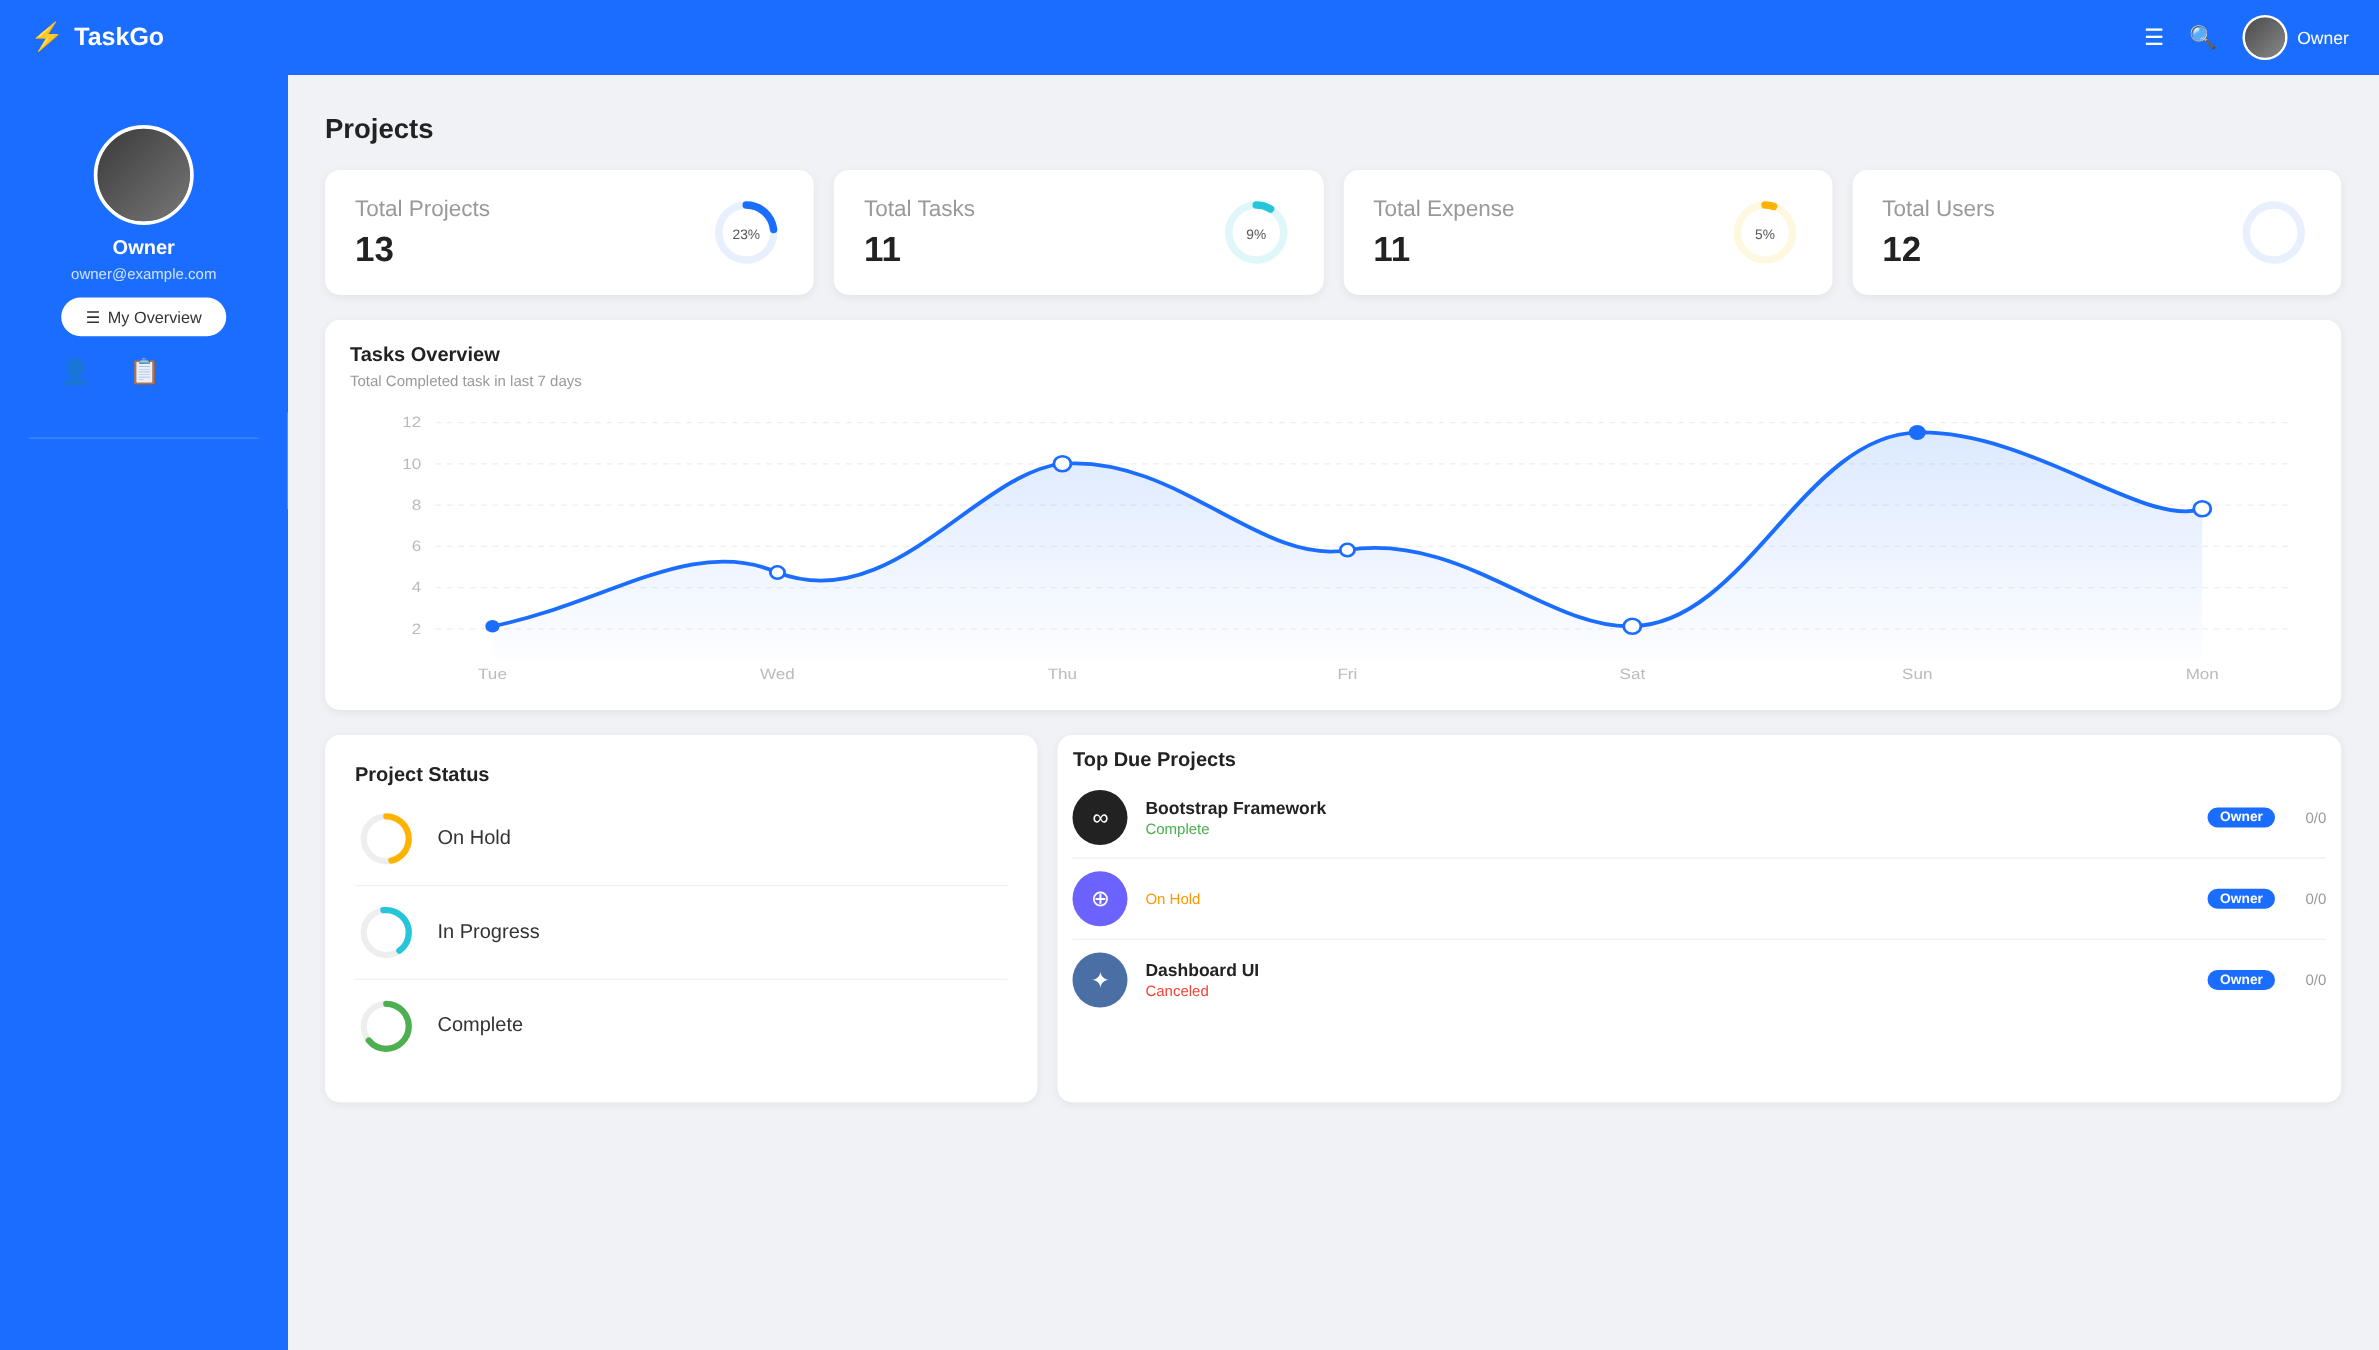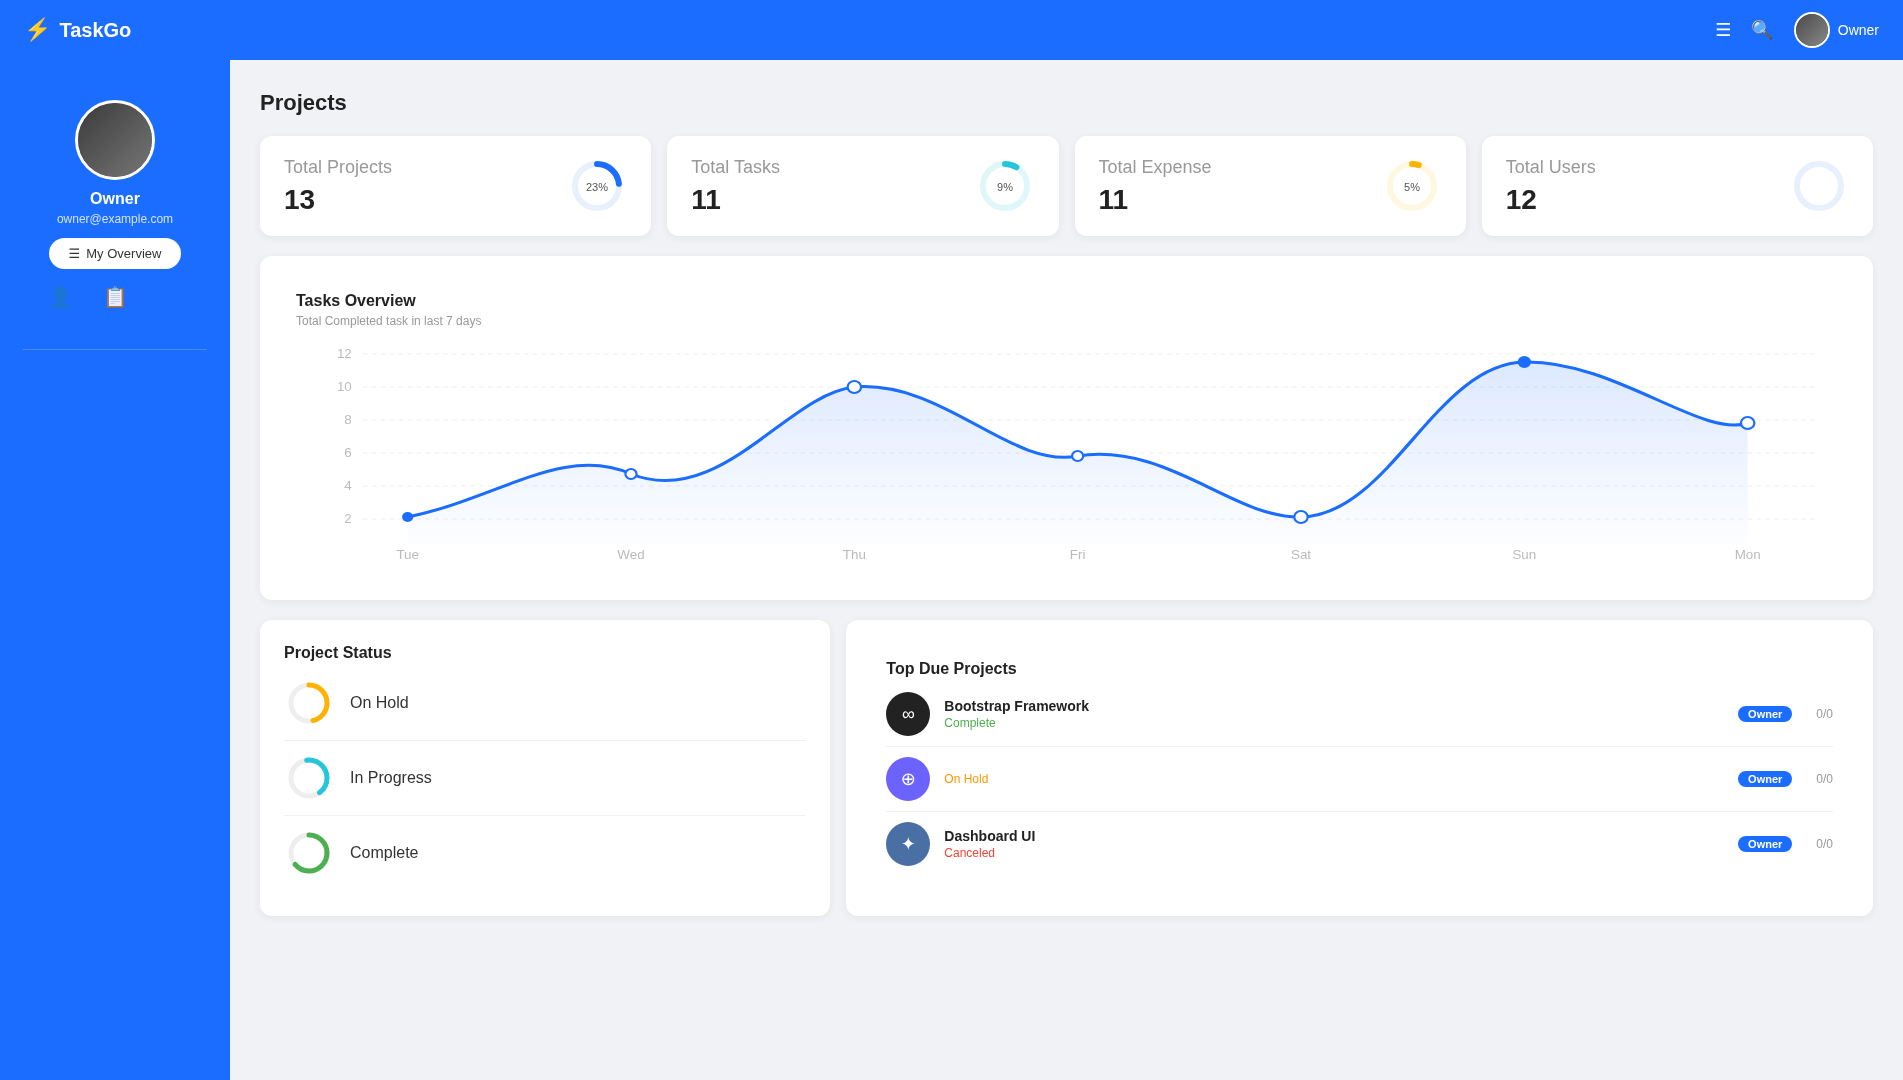--- a/index.html
+++ b/index.html
@@ -119,21 +119,21 @@
       box-shadow: 0 2px 8px rgba(0,0,0,0.06);
     }
     .stat-label { font-size: 18px; color: #999; margin-bottom: 6px; }
     .stat-value { font-size: 28px; font-weight: 700; color: #222; }
     .stat-chart { width: 60px; height: 60px; position: relative; }
 
     
     .tasks-overview-card {
       background: white;
       border-radius: 12px;
-      padding: 36px;
+      padding: 20px;
       margin-bottom: 20px;
       box-shadow: 0 2px 8px rgba(0,0,0,0.06);
     }
     .card-title { font-size: 16px; font-weight: 700; color: #222; margin-bottom: 4px; }
     .card-subtitle { font-size: 12px; color: #999; margin-bottom: 16px; }
 
     
     .chart-container { width: 100%; height: 220px; position: relative; }
 
     
@@ -148,21 +148,21 @@
     }
     .status-item { display: flex; align-items: center; gap: 16px; padding: 12px 0; border-bottom: 1px solid #f0f0f0; }
     .status-item:last-child { border-bottom: none; }
     .status-arc { width: 50px; height: 50px; }
     .status-label { font-size: 16px; color: #333; font-weight: 500; }
 
     
     .top-due-card {
       background: white;
       border-radius: 12px;
-      padding: 40px;
+      padding: 12px;
       box-shadow: 0 2px 8px rgba(0,0,0,0.06);
     }
     .due-item { display: flex; align-items: center; gap: 14px; padding: 10px 0; border-bottom: 1px solid #f0f0f0; }
     .due-item:last-child { border-bottom: none; }
     .due-icon { width: 44px; height: 44px; border-radius: 50%; display: flex; align-items: center; justify-content: center; color: white; font-size: 18px; flex-shrink: 0; }
     .due-icon.dark { background: #222; }
     .due-icon.purple { background: #6c63ff; }
     .due-icon.blue { background: #4a6fa5; }
     .due-info { flex: 1; }
     .due-name { font-size: 14px; font-weight: 600; color: #222; margin-bottom: 2px; }

